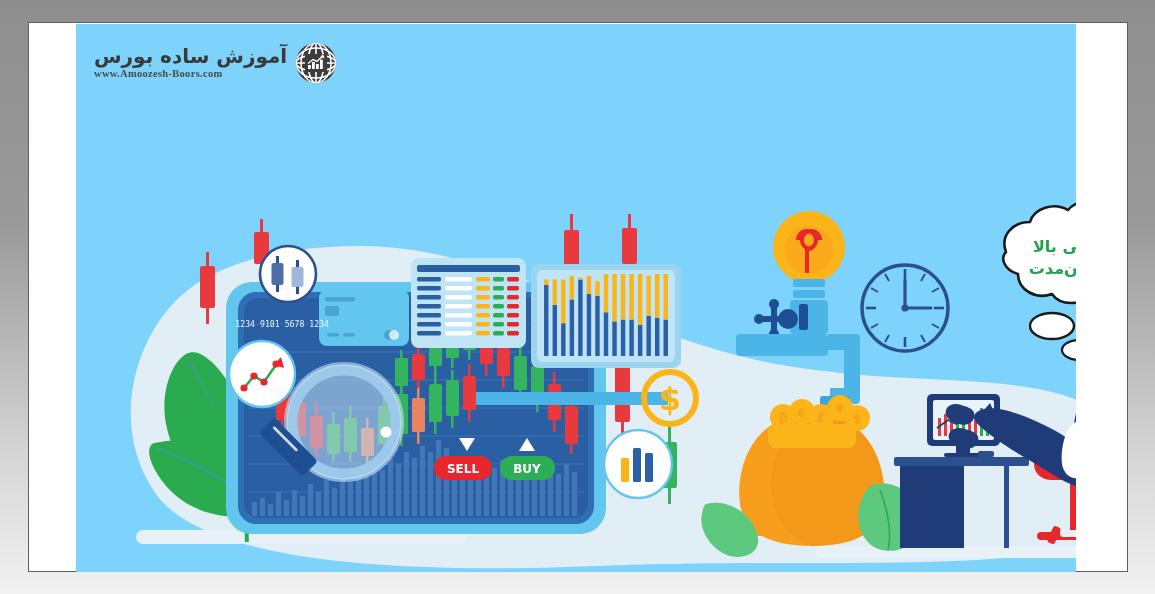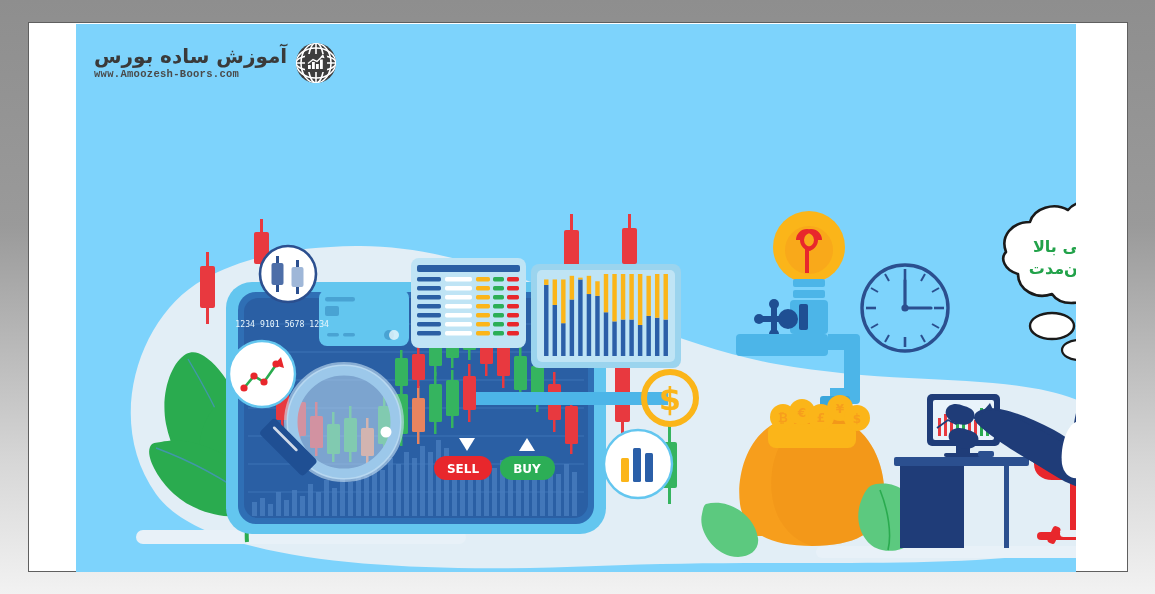--- a/index.html
+++ b/index.html
@@ -29,21 +29,21 @@
   
   .logo{position:absolute;left:18px;top:17px;display:flex;align-items:center;gap:7px;}
   .logo-globe{width:44px;height:44px;flex:0 0 auto;}
   .logo-text{display:flex;flex-direction:column;align-items:flex-end;line-height:1;}
   .logo-fa{
     font-size:20px;font-weight:bold;color:#3a3a3a;letter-spacing:-.4px;
     font-family:"DejaVu Sans",sans-serif;
   }
   .logo-url{
     font-size:10.5px;color:#4a4a4a;letter-spacing:.3px;margin-top:3px;
-    direction:ltr;font-family:Liberation Mono, monospace;font-weight:bold;
+    direction:ltr;font-family:Liberation Serif, serif;font-weight:bold;
   }
 
   
   .headline{
     position:absolute;top:84px;left:0;right:0;
     text-align:center;
     color:#2f5f96;
     font-size:35px;font-weight:bold;
     letter-spacing:-.5px;
     direction:rtl;

